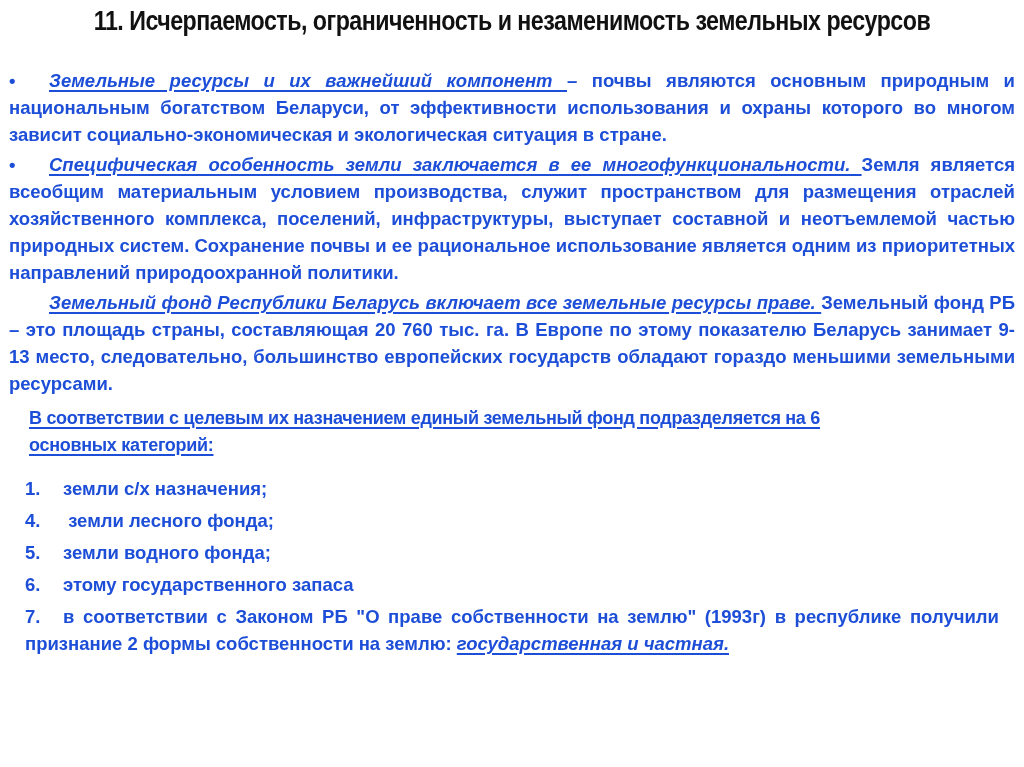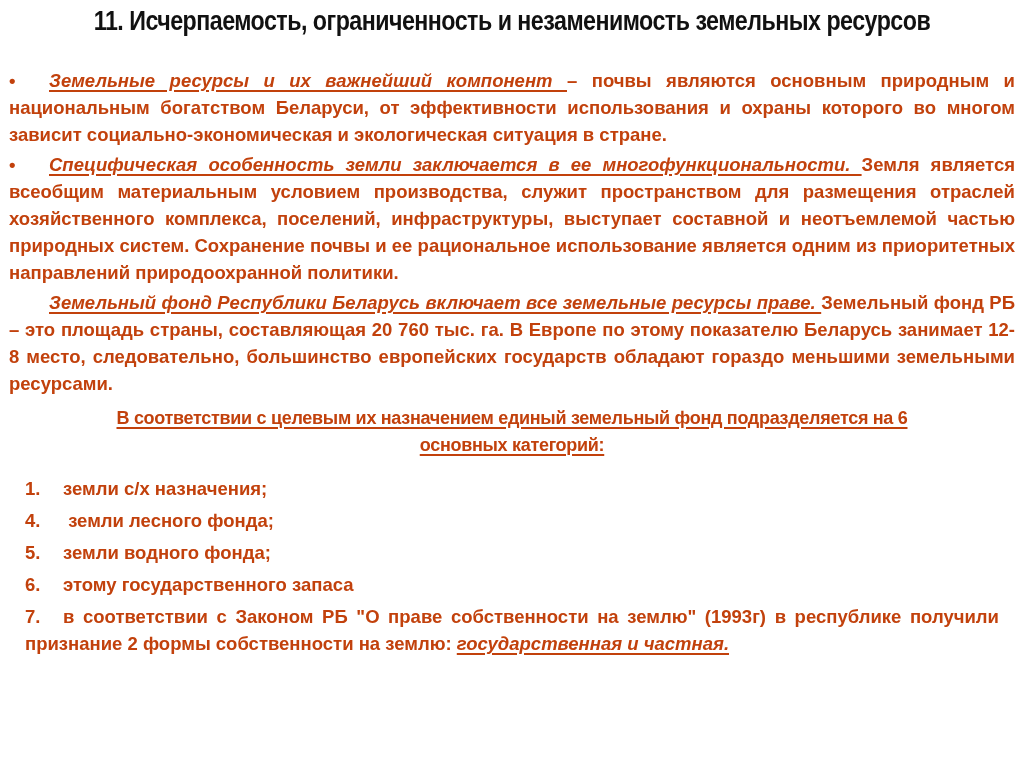--- a/index.html
+++ b/index.html
@@ -37,21 +37,21 @@
       color: #111;
     }
     .body {
       position: absolute;
       left: 9px;
       top: 67px;
       width: 1006px;
       font-size: 18.5px;
       font-weight: bold;
       line-height: 27px;
-      color: #c2410c;
+      color: #1d4ed8;
     }
     .para {
       text-align: justify;
       text-align-last: left;
       margin: 0;
       padding: 0;
     }
     .para + .para { margin-top: 3px; }
     .bullet {
       display: inline-block;
@@ -61,21 +61,20 @@
       display: inline-block;
       width: 40px;
     }
     .em-u {
       font-style: italic;
       text-decoration: underline;
       text-decoration-thickness: 1.5px;
       text-underline-offset: 3px;
     }
     .center-head {
-      text-align: center;
       text-decoration: underline;
       text-decoration-thickness: 1.5px;
       text-underline-offset: 3px;
       margin: 8px 0 6px 0;
       padding-left: 20px;
       padding-right: 20px;
       font-size: 18px;
       letter-spacing: -0.3px;
     }
     .center-head .line { display: block; line-height: 27px; }
@@ -110,21 +109,21 @@
 
     <p class="para">
       <span class="bullet">•</span><span class="em-u">Земельные ресурсы и их важнейший компонент </span><span>– почвы являются основным природным и национальным богатством Беларуси, от эффективности использования и охраны которого во многом зависит социально-экономическая и экологическая ситуация в стране.</span>
     </p>
 
     <p class="para">
       <span class="bullet">•</span><span class="em-u">Специфическая особенность земли заключается в ее многофункциональности. </span><span>Земля является всеобщим материальным условием производства, служит пространством для размещения отраслей хозяйственного комплекса, поселений, инфраструктуры, выступает составной и неотъемлемой частью природных систем. Сохранение почвы и ее рациональное использование является одним из приоритетных направлений природоохранной политики.</span>
     </p>
 
     <p class="para">
-      <span class="indent"></span><span class="em-u">Земельный фонд Республики Беларусь включает  все земельные ресурсы праве. </span><span>Земельный фонд РБ – это площадь страны, составляющая 20 760 тыс. га. В Европе по этому показателю Беларусь занимает 12-8 место, следовательно, большинство европейских государств обладают гораздо меньшими земельными ресурсами.</span>
+      <span class="indent"></span><span class="em-u">Земельный фонд Республики Беларусь включает  все земельные ресурсы праве. </span><span>Земельный фонд РБ – это площадь страны, составляющая 20 760 тыс. га. В Европе по этому показателю Беларусь занимает 9-13 место, следовательно, большинство европейских государств обладают гораздо меньшими земельными ресурсами.</span>
     </p>
 
     <div class="center-head">
       <span class="line">В соответствии с целевым их назначением единый земельный фонд подразделяется на 6</span>
       <span class="line">основных категорий:</span>
     </div>
 
     <ol class="list">
       <li>
         <span class="num">1.</span><span>земли с/х назначения;</span>

